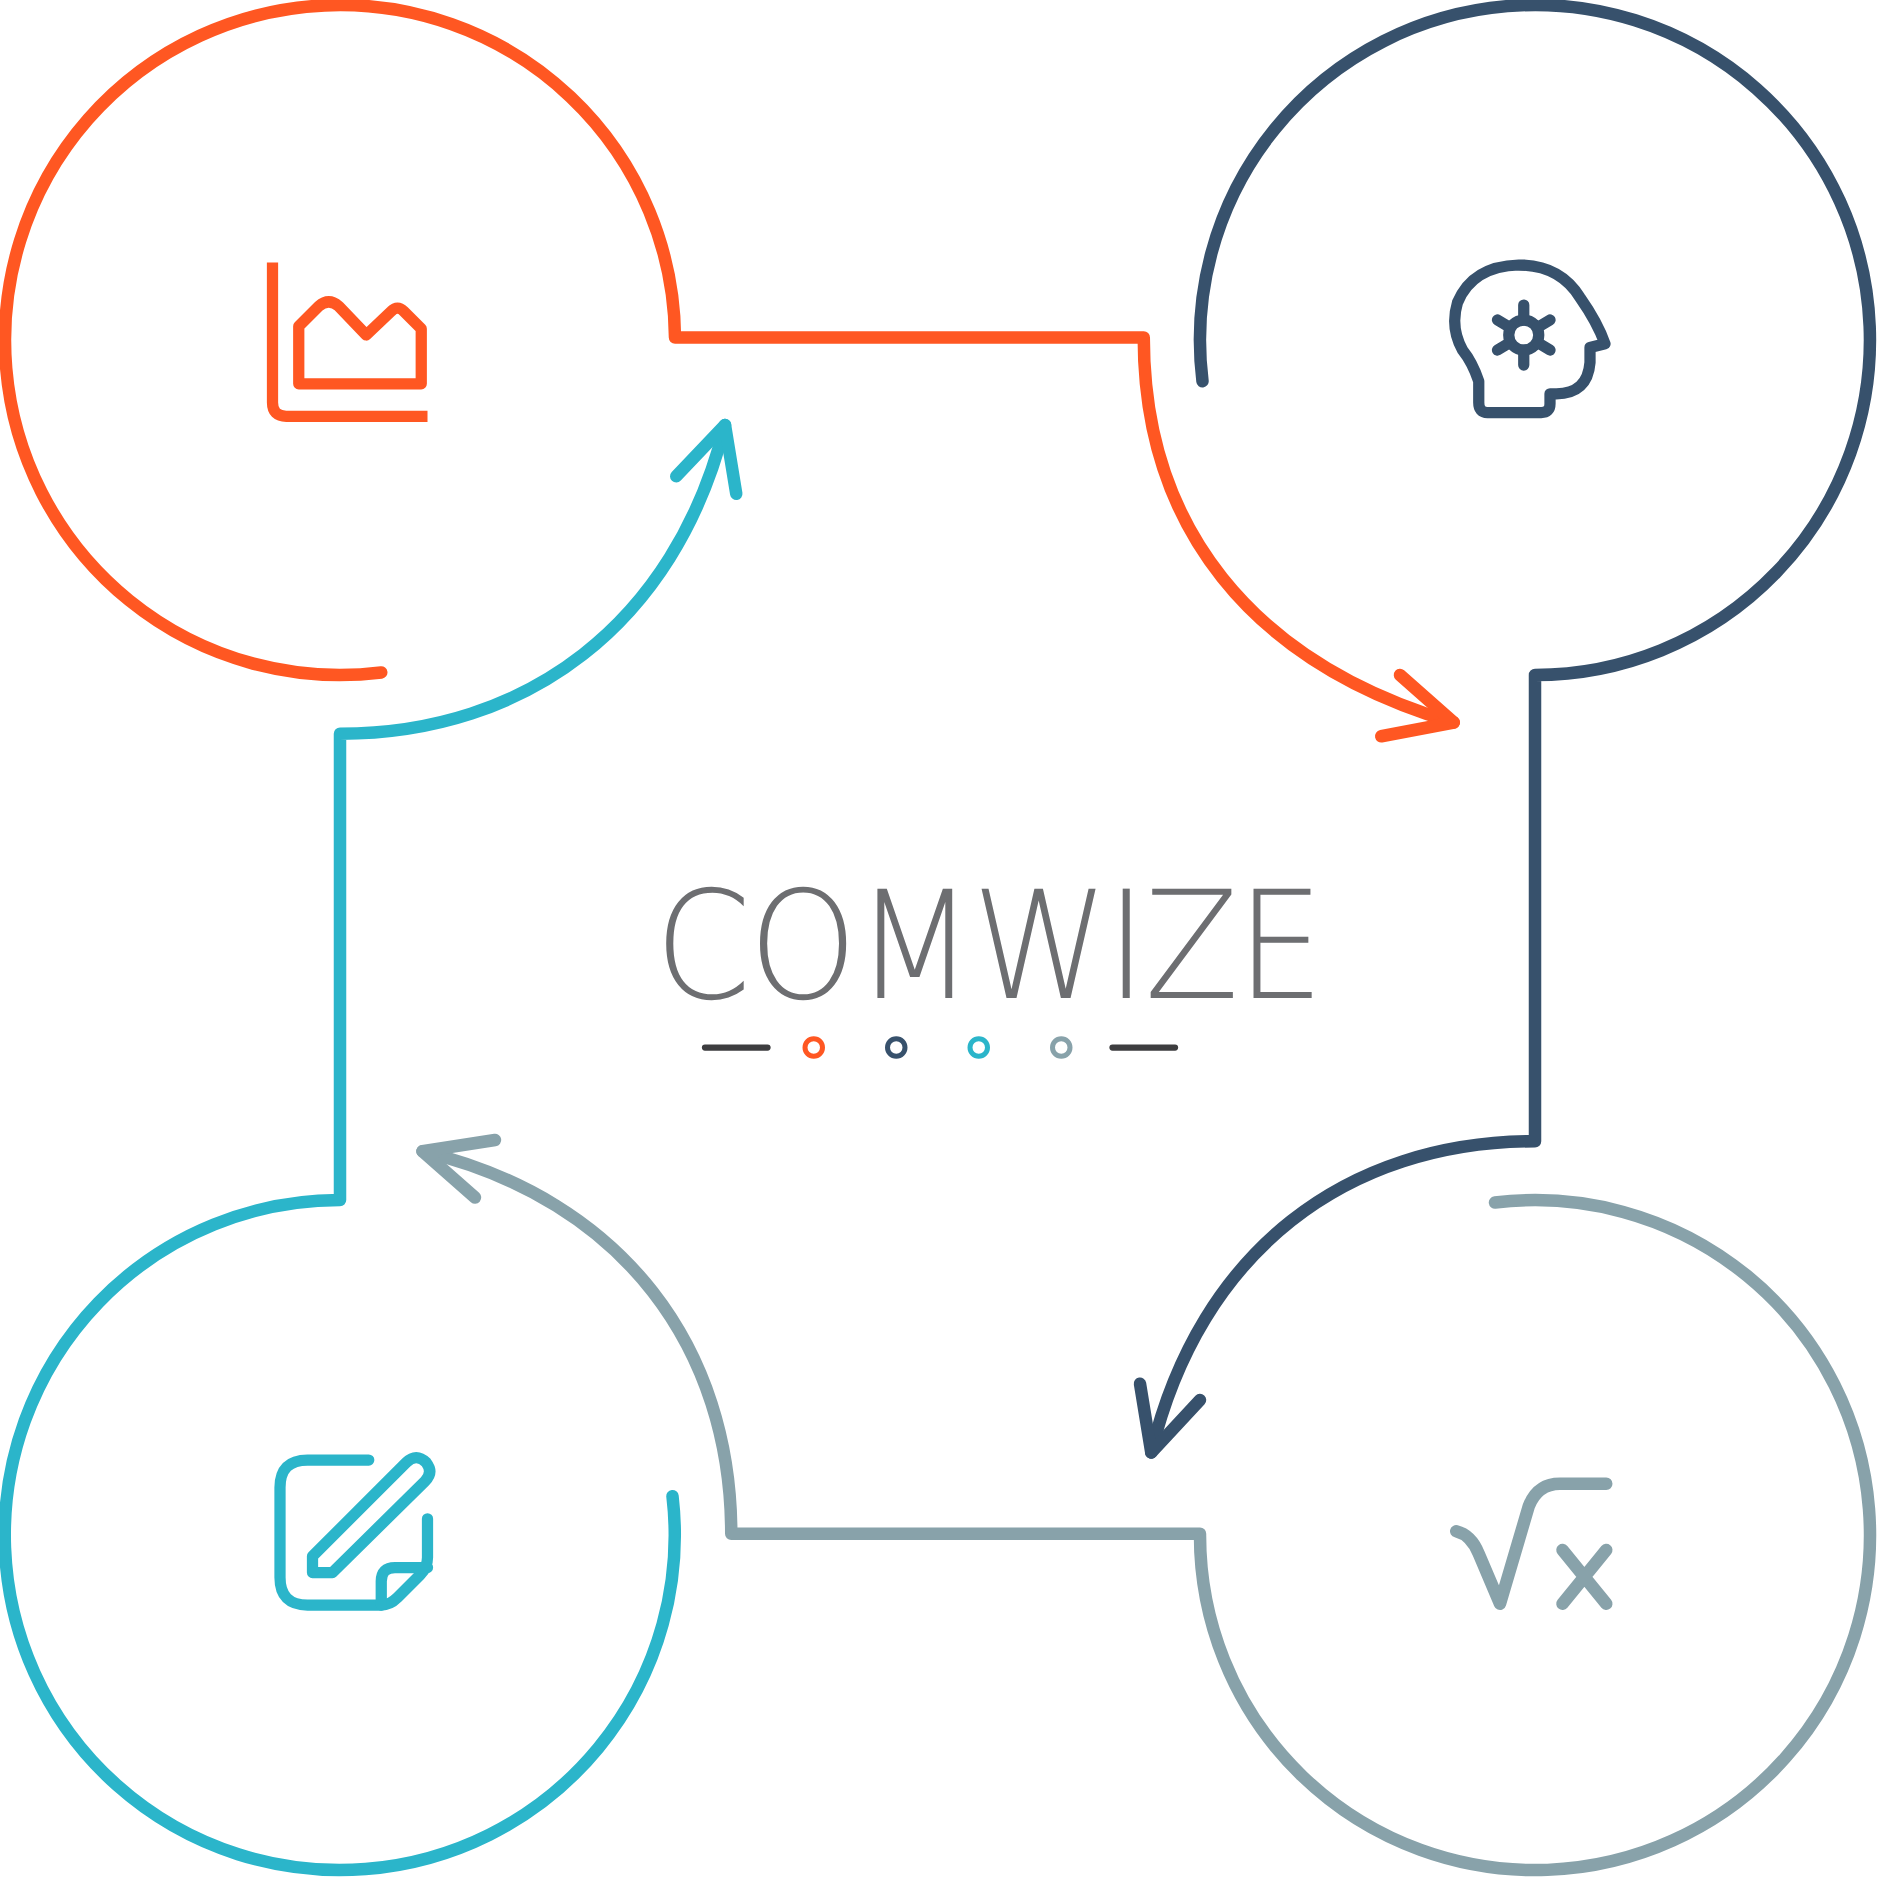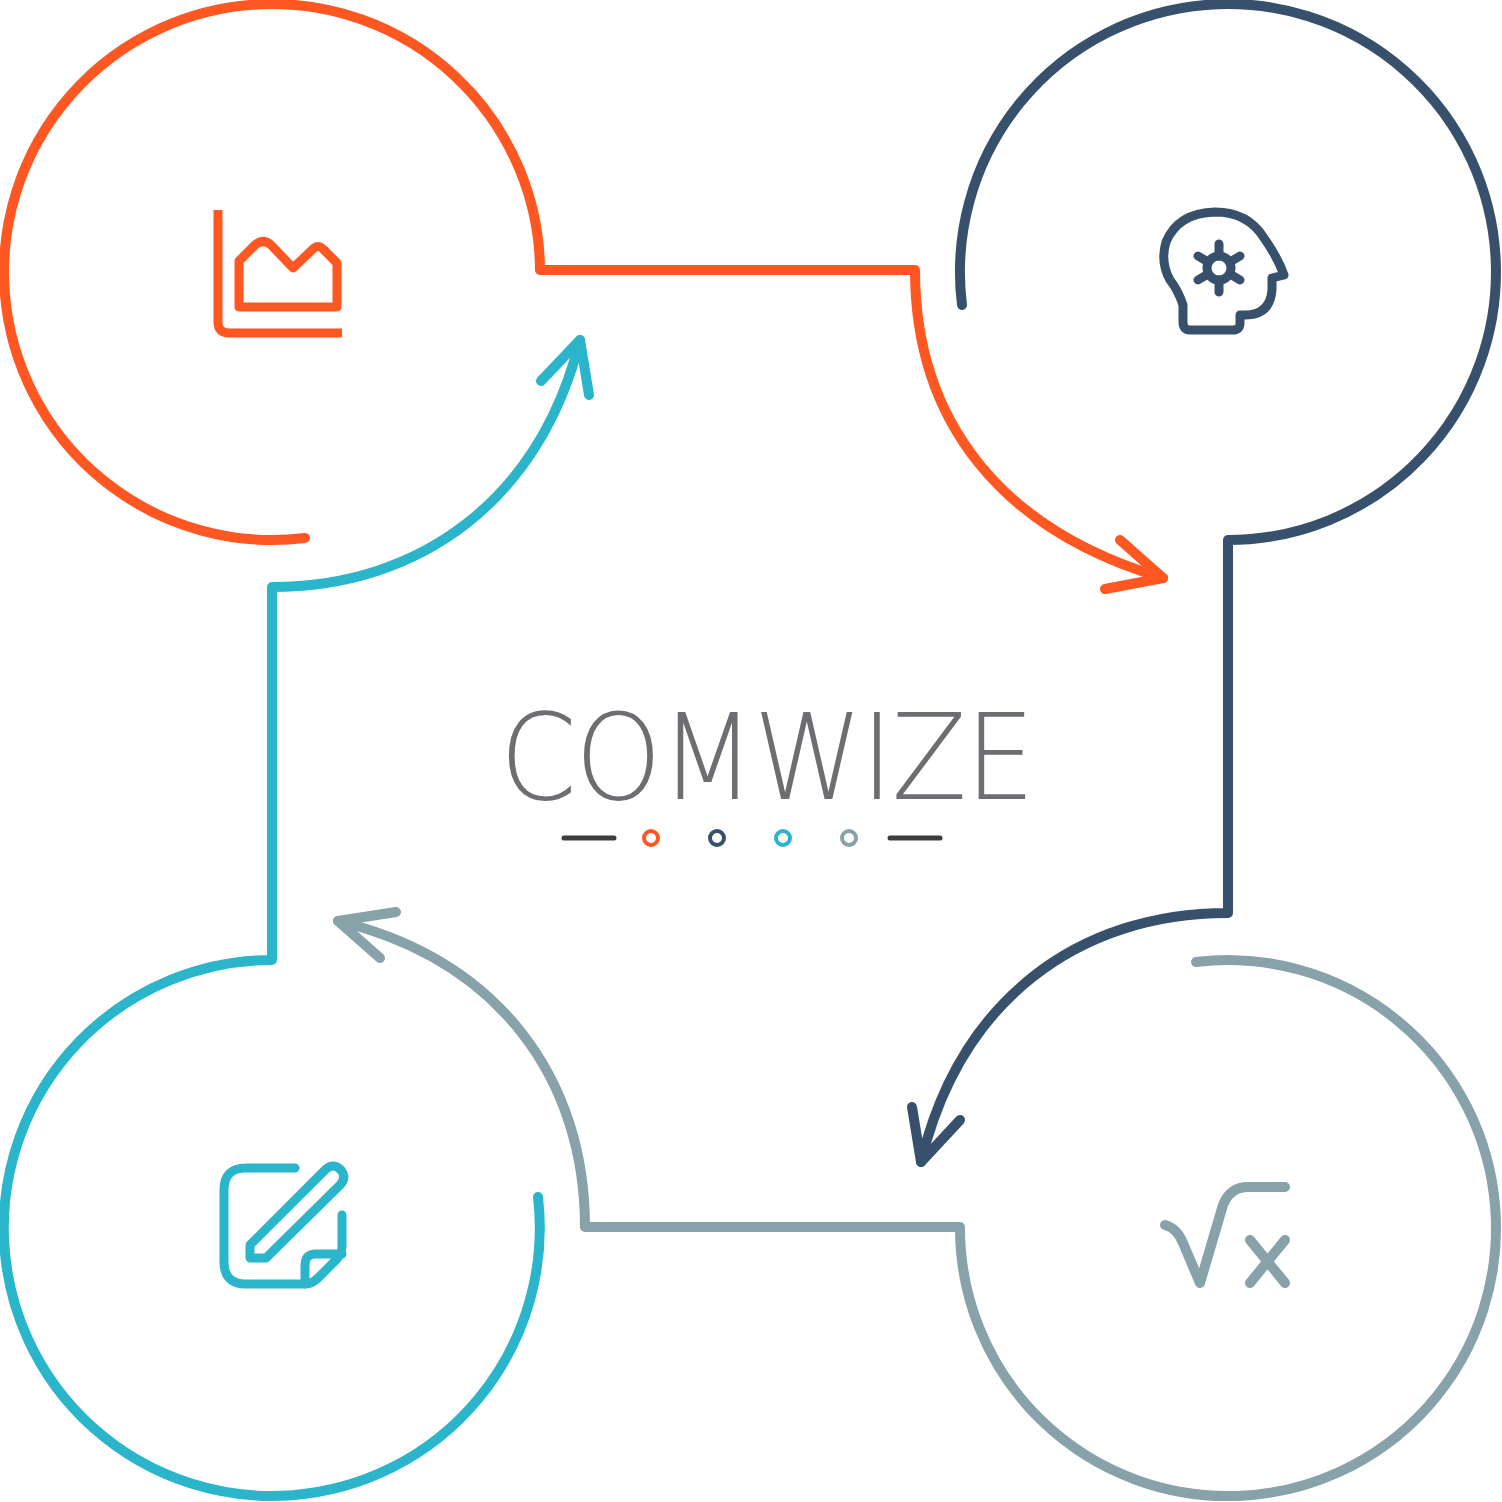--- a/index.html
+++ b/index.html
@@ -1,18 +1,18 @@
 <!DOCTYPE html>
 <html><head>
 <meta charset="utf-8">
 <style>
   html, body { margin:0; padding:0; background:#ffffff; }
   body { width:1502px; height:1502px; position:relative; overflow:hidden; font-family:"Liberation Sans", sans-serif; }
   svg.diagram { position:absolute; left:0; top:0; width:1502px; height:1502px; }
-  .logo { position:absolute; left:478px; top:700px; width:545px; height:115px; text-align:center; }
+  .logo { position:absolute; left:502px; top:700px; width:545px; height:115px; text-align:center; }
   .logo-text { font-family:"DejaVu Sans", sans-serif; font-weight:200; font-size:120px; letter-spacing:-2px; color:#6d6e71; line-height:115px; display:block; transform:scaleX(0.92); transform-origin:center; }
 </style>
 </head>
 <body>
 
 <svg class="diagram" viewBox="0 0 1502 1502" xmlns="http://www.w3.org/2000/svg">
   <g fill="none" stroke-width="10" stroke-linecap="round" stroke-linejoin="round">
 
     <g stroke="#ff5722">
       <path d="M305 538 A268 268 0 1 1 540 270 L915 270 C915 420 1000 530 1163 578"></path>

